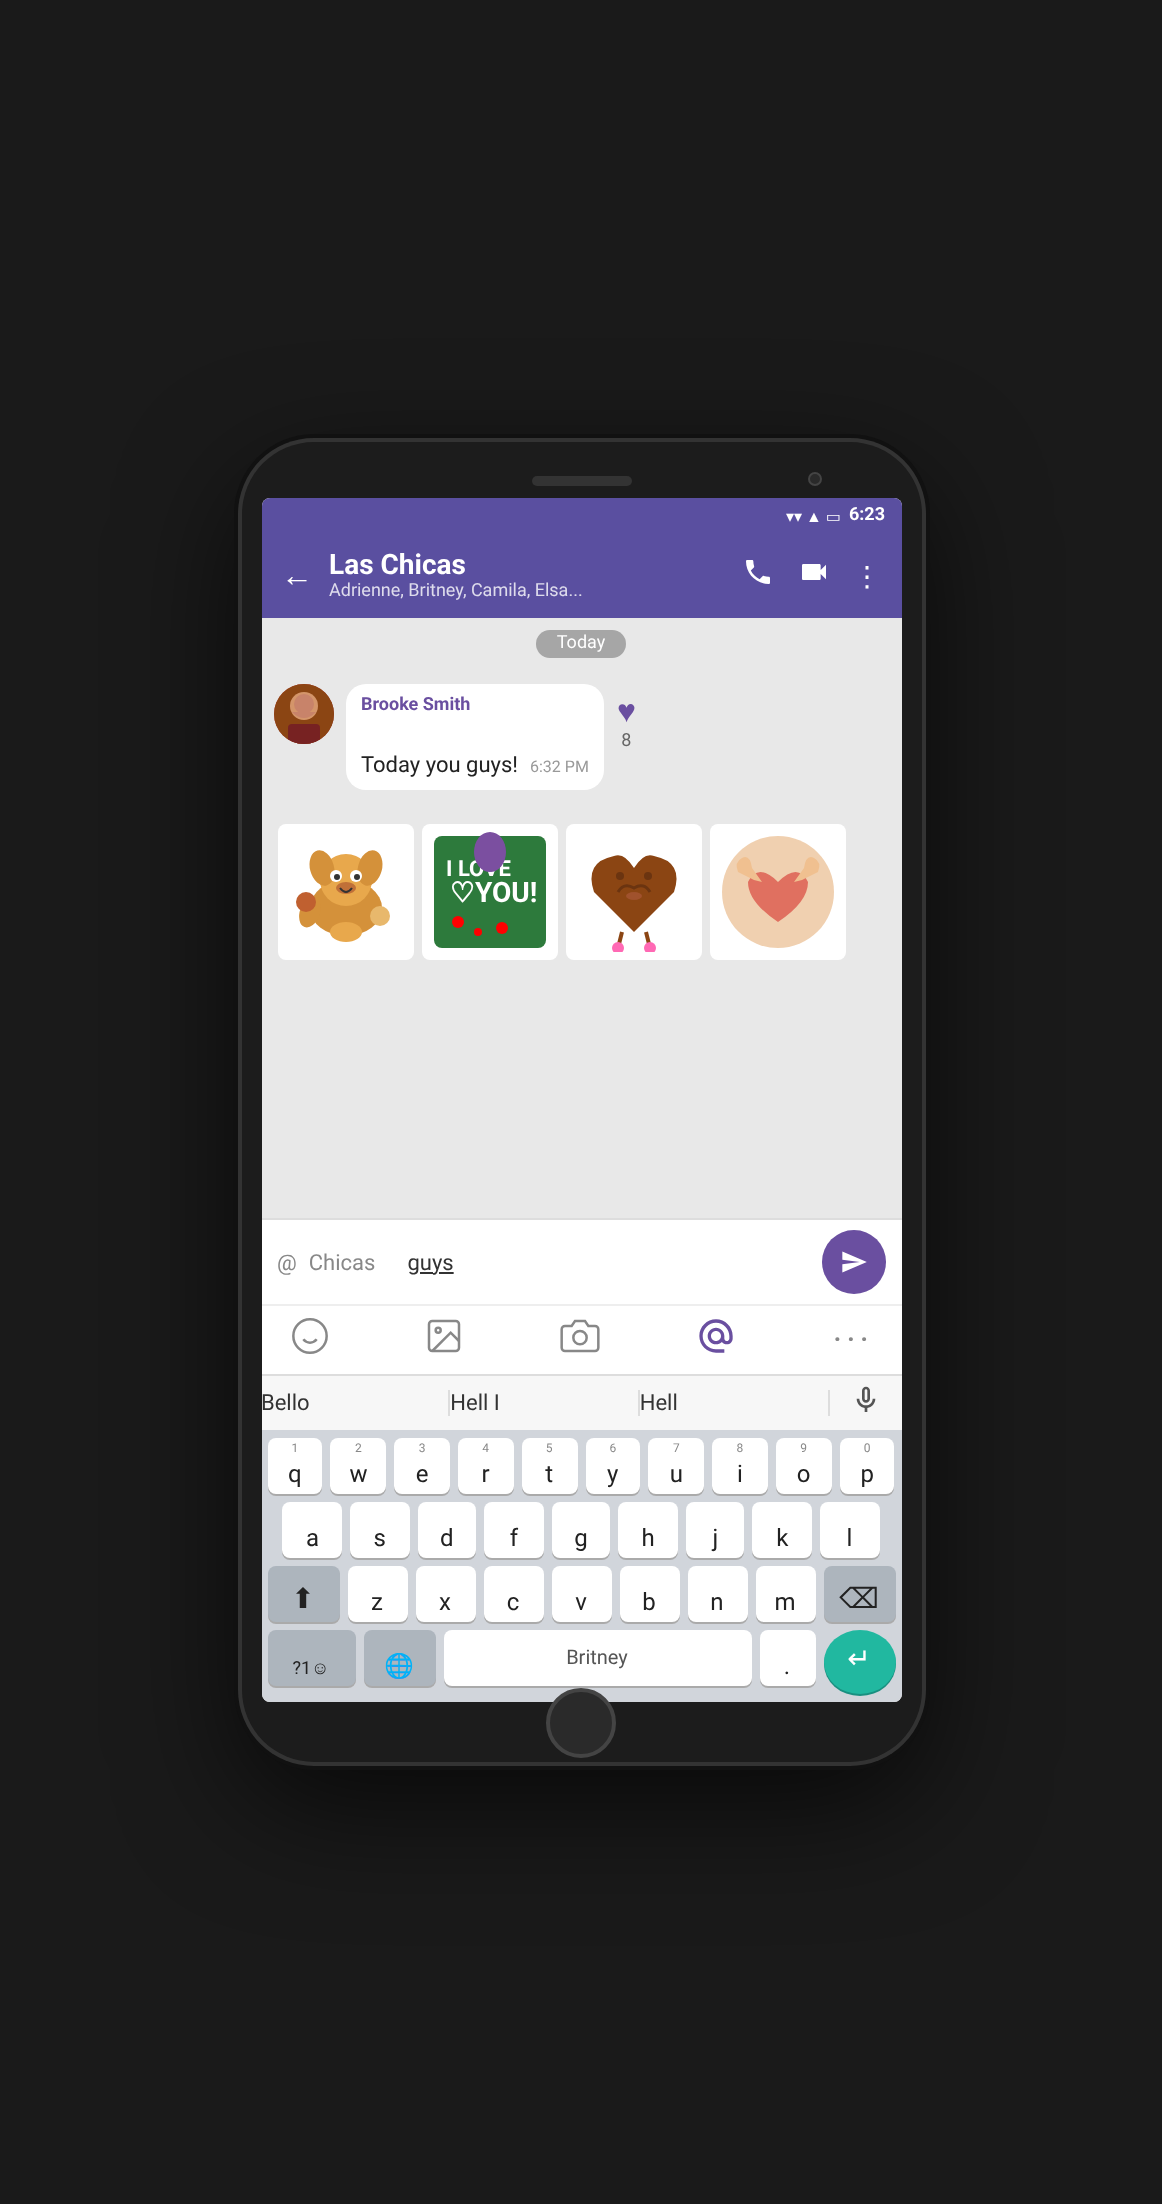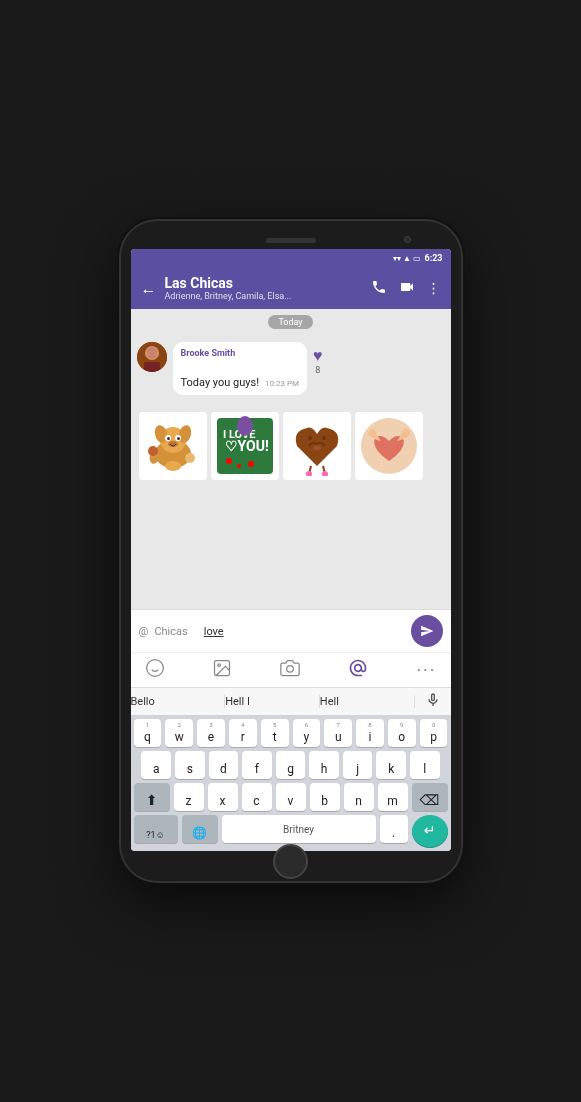--- a/index.html
+++ b/index.html
@@ -411,21 +411,21 @@
               <rect x="7" y="20" width="16" height="10" fill="#722" rx="2"></rect>
               <circle cx="15" cy="10" r="5" fill="#c8836a"></circle>
               <path d="M9 14 Q15 20 21 14" fill="#c8836a"></path>
             </svg>
           </div>
         </div>
         <div class="message-bubble">
           <div class="message-sender">Brooke Smith</div>
           <div class="message-content">
             <span>Today you guys!</span>
-            <span class="message-time">10:23 PM</span>
+            <span class="message-time">6:32 PM</span>
           </div>
         </div>
         <div class="reaction-area">
           <span class="reaction-heart">♥</span>
           <span class="reaction-count">8</span>
         </div>
       </div>
 
       <div class="sticker-row">
         <div class="sticker-item">
@@ -478,21 +478,21 @@
             <path d="M50 20 Q52 15 48 13 Q44 11 43 18 L38 25 L42 24 Z" fill="#f0c090"></path>
           </svg>
         </div>
       </div>
     </div>
 
     <div class="input-area">
       <span class="input-at">@</span>
       <span class="input-sticker-label">Chicas</span>
       <span style="width:4px"></span>
-      <span class="input-word">love</span>
+      <span class="input-word">guys</span>
       <span style="flex:1"></span>
       <div class="send-button">
         <svg width="14" height="14" viewBox="0 0 24 24" fill="white">
             <path d="M2 21l21-9-21-9v7l15 2-15 2z"></path>
           </svg>
       </div>
     </div>
 
     <div class="toolbar">
       <span class="toolbar-icon">

